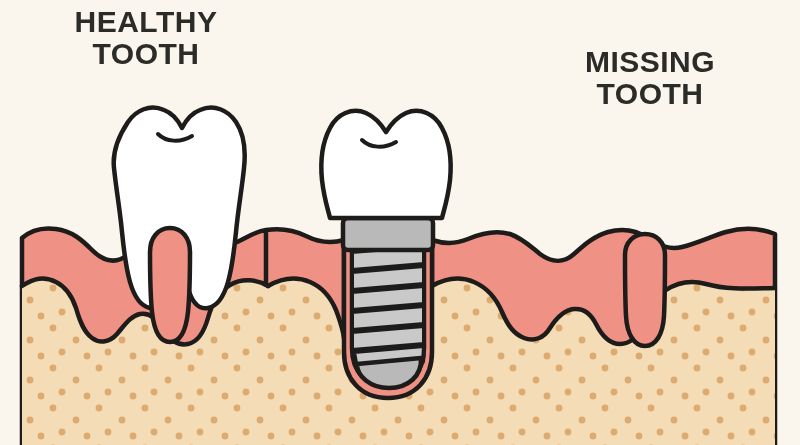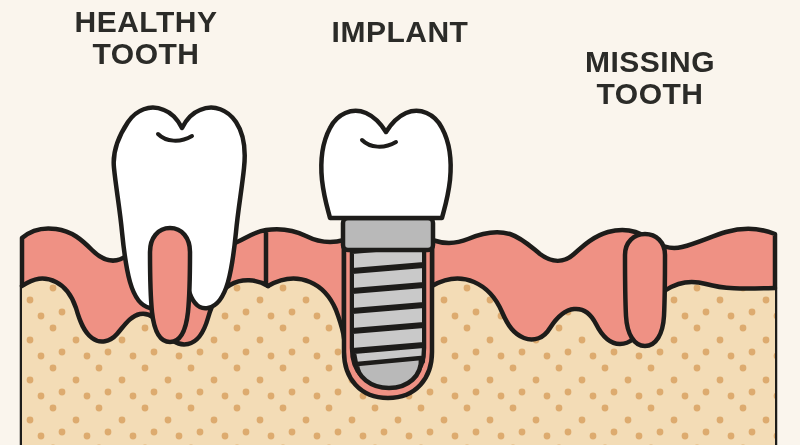--- a/index.html
+++ b/index.html
@@ -226,18 +226,17 @@
                C663,334 656,346 645,346
                C634,346 627,334 626,316
                C625,296 625,272 625,255 Z" fill="#ef9184" stroke="#1d1c1a" stroke-width="4.5" stroke-linejoin="round"></path>
     </g>
 
   </svg>
 
   <div class="label" id="label-healthy">HEALTHY
 TOOTH</div>
 
-  <div class="label" id="label-implant">IMPLANT</div>
 
   <div class="label" id="label-missing">MISSING
 TOOTH</div>
 
 </div>
 
 </body></html>

